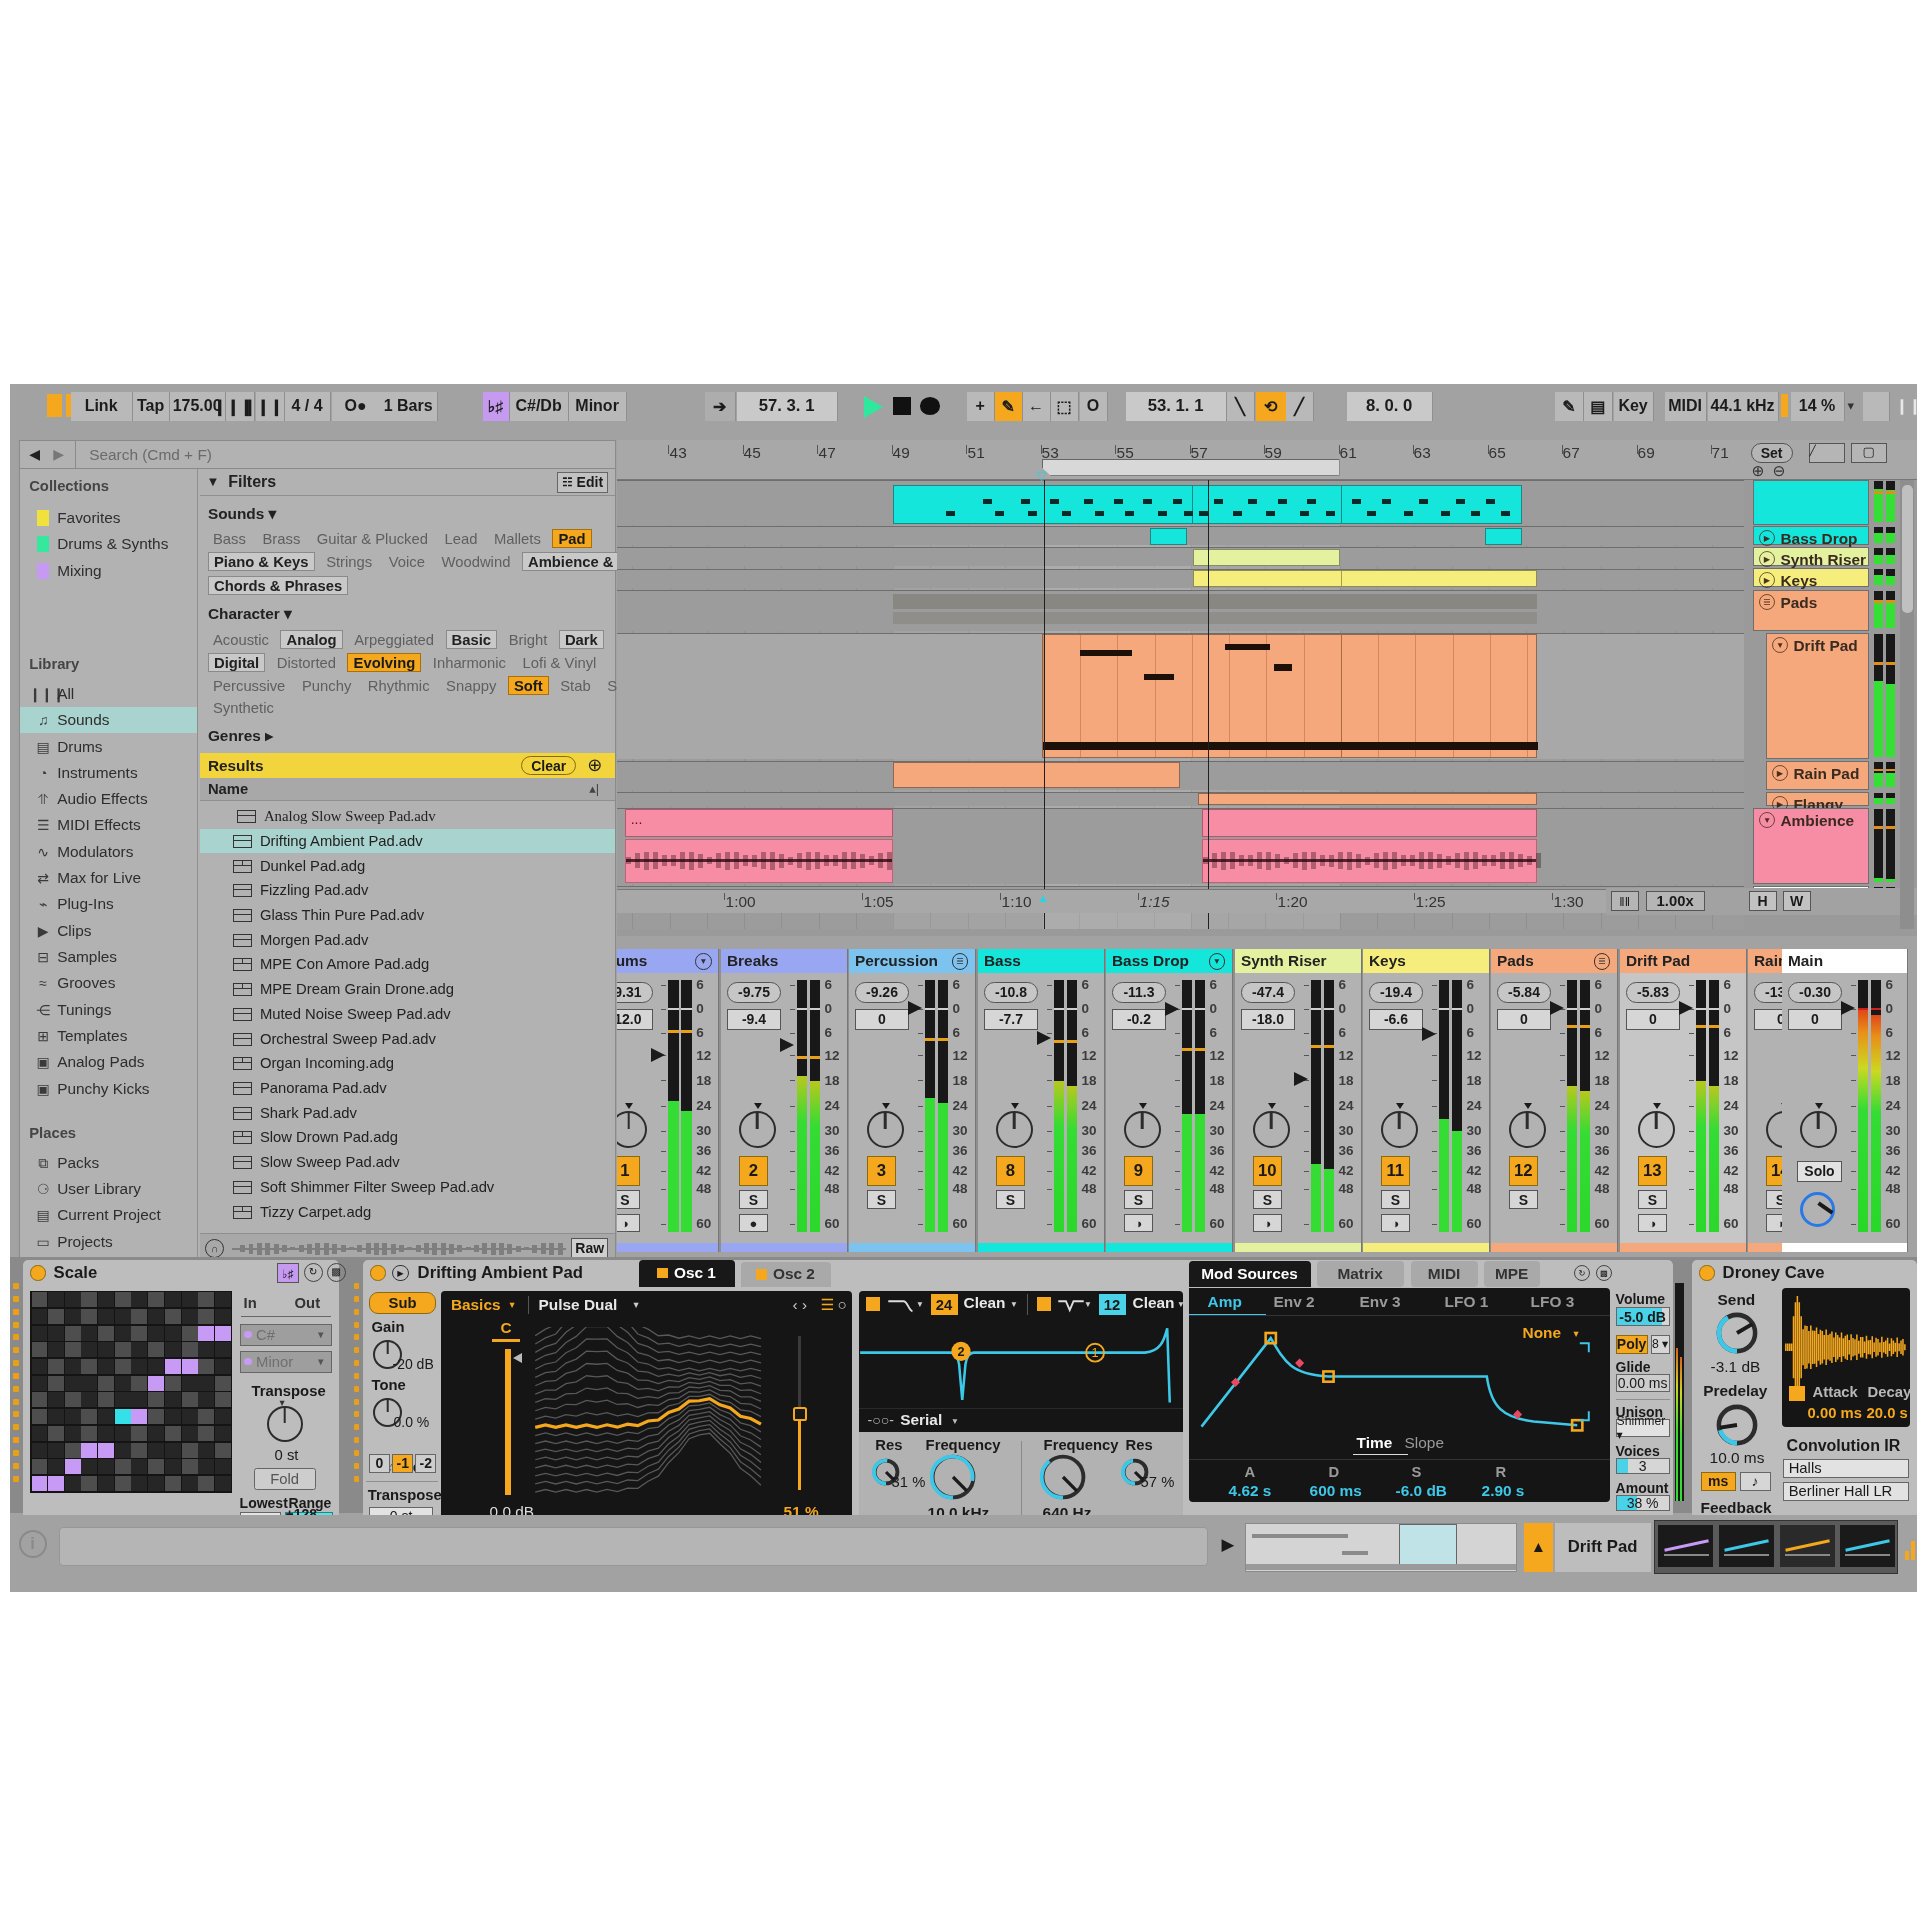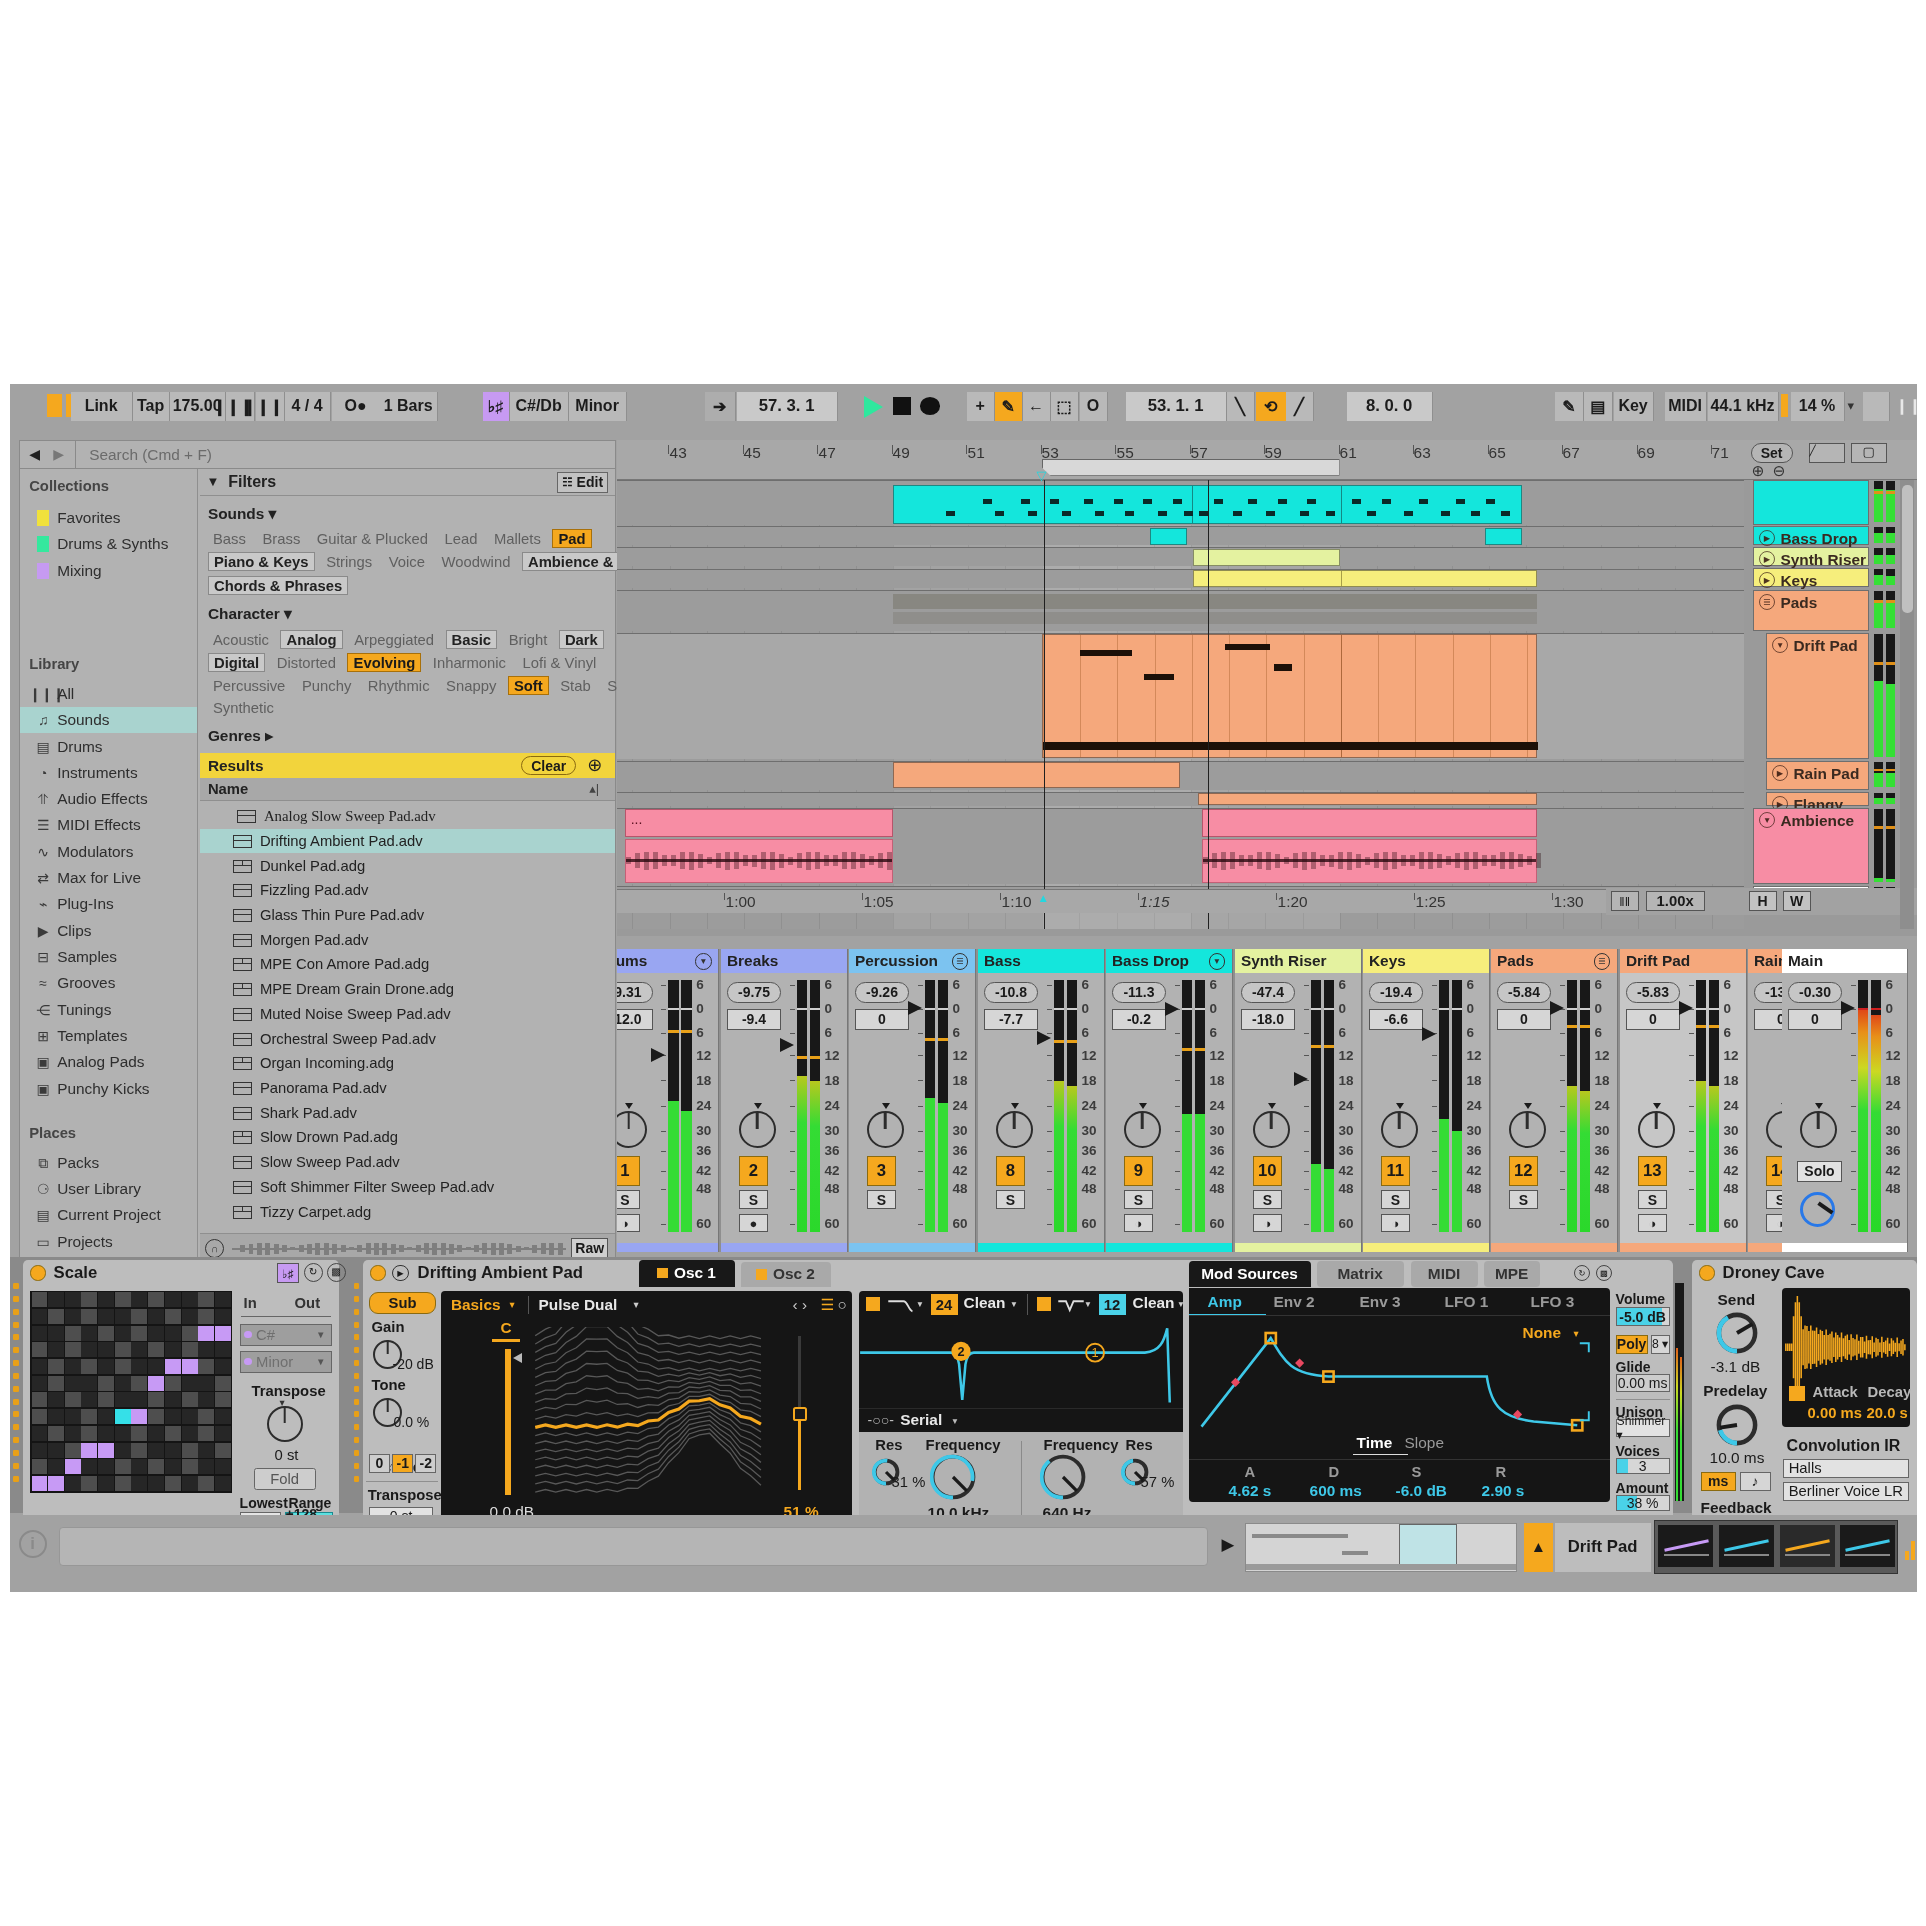--- a/index.html
+++ b/index.html
@@ -1809,21 +1809,21 @@
             <path d="M6 86 L6 98 M9 86 L9 98 M12 86 L12 98 M15 86 L15 98 M18 43.58318547341815 L18 140.41681452658185 M21 21.75044165024596 L21 162.24955834975404 M24 12 L24 172 M27 21.75044165024596 L27 162.24955834975404 M30 43.58318547341815 L30 140.41681452658185 M33 63.8531817547876 L33 120.1468182452124 M36 58.14106269363008 L36 125.85893730636991 M39 58.68750359698156 L39 125.31249640301844 M42 66.45518069460663 L42 117.54481930539337 M45 58.13854024524148 L45 125.86145975475853 M48 65.80577274256457 L48 118.19422725743543 M51 66.2099339705936 L51 117.7900660294064 M54 61.040162909270144 L54 122.95983709072985 M57 71.09666848487727 L57 112.90333151512273 M60 64.49665265317631 L60 119.50334734682369 M63 66.7346129888986 L63 117.2653870111014 M66 72.6837710363242 L66 111.3162289636758 M69 64.29779063981078 L69 119.70220936018922 M72 72.90886000973784 L72 111.09113999026216 M75 71.0776012698521 L75 112.9223987301479 M78 67.31428516303498 L78 116.68571483696502 M81 76.7065499185461 L81 107.2934500814539 M84 68.84276937799272 L84 115.15723062200728 M87 72.79255994788377 L87 111.20744005211623 M90 76.76593663762918 L90 107.23406336237082 M93 68.81413272828549 L93 115.18586727171451 M96 78.07837034796599 L96 105.92162965203401 M99 74.20141662689764 L99 109.79858337310236 M102 72.11962046667836 L102 111.88037953332164 M105 80.50751243025636 L105 103.49248756974364 M108 71.83723400724844 L108 112.16276599275156 M111 77.40359775192115 L111 106.59640224807885 M114 79.3011411046777 L114 104.6988588953223 M117 72.23376331615421 L117 111.76623668384579 M120 81.79845173451977 L120 102.20154826548023 M123 76.13015400682553 L123 107.86984599317447 M126 75.89773886737882 L126 108.10226113262118 M129 82.95988528481955 L129 101.04011471518045 M132 73.95111496000052 L132 110.04888503999948 M135 80.93811915966963 L135 103.06188084033037 M138 80.73166326064364 L138 103.26833673935636 M141 74.93439155183154 L141 109.06560844816846 M144 84.41035105275547 L144 99.58964894724453 M147 77.26669235039031 L147 106.73330764960969 M150 78.94496837019464 L150 105.05503162980536 M153 84.40177591745476 L153 99.59822408254524 M156 75.51927802581221 L156 108.48072197418779 M159 83.64684373455299 L159 100.35315626544701 M162 81.38853482019026 L162 102.61146517980974 M165 77.17138654201679 L165 106.82861345798321 M168 86.15758324374607 L168 97.84241675625393 M171 77.90776251891177 L171 106.09223748108823 M174 81.45463805428108 L174 102.54536194571892 M177 85.0870231382187 L177 98.9129768617813 M180 76.77623915618904 L180 107.22376084381096 M183 85.69842213883935 L183 98.30157786116065 M186 81.52334865065052 L186 102.47665134934948 M189 79.11112025284635 L189 104.88887974715365 M192 87.21792840533084 L192 96.78207159466916 " stroke="#f5a81e" stroke-width="2.4"></path>
           </svg>
           <div class="abs" style="left:7.7px;top:98px;width:15.4px;height:15.4px;background:#f5a81e;"></div>
           <div class="abs" style="left:31px;top:96px;font-size:14.8px;color:#b8b8b8;font-weight:bold;">Attack</div>
           <div class="abs" style="left:86px;top:96px;font-size:14.8px;color:#b8b8b8;font-weight:bold;">Decay</div>
           <div class="abs" style="left:26px;top:117px;font-size:14.8px;color:#f5a81e;font-weight:bold;">0.00 ms</div>
           <div class="abs" style="left:85px;top:117px;font-size:14.8px;color:#f5a81e;font-weight:bold;">20.0 s</div>
         </div>
         <div class="abs" style="left:95px;top:177px;font-size:16px;font-weight:bold;">Convolution IR</div>
         <div class="abs" style="left:91px;top:199px;width:126px;height:19px;border:1.3px solid #666;background:#e2e2e2;display:flex;align-items:center;padding-left:5.1px;font-size:14.8px;">Halls</div>
-        <div class="abs" style="left:91px;top:222px;width:126px;height:19px;border:1.3px solid #666;background:#e2e2e2;display:flex;align-items:center;padding-left:5.1px;font-size:14.8px;">Berliner Voice LR</div>
+        <div class="abs" style="left:91px;top:222px;width:126px;height:19px;border:1.3px solid #666;background:#e2e2e2;display:flex;align-items:center;padding-left:5.1px;font-size:14.8px;">Berliner Hall LR</div>
       </div>
     </div>
     <div class="abs" style="left:0;top:1131px;width:1907px;height:77px;background:#a2a2a2;">
       <div class="abs" style="left:9px;top:15.4px;width:28px;height:28px;border:2.6px solid #8a8a8a;border-radius:50%;display:flex;align-items:center;justify-content:center;font-size:16.7px;color:#8a8a8a;font-weight:bold;">i</div>
       <div class="abs" style="left:49px;top:11.6px;width:1149px;height:39px;background:#b5b5b5;border:1.3px solid #979797;border-radius:3.9px;"></div>
       <div class="abs" style="left:1212px;top:19px;font-size:16.7px;color:#1a1a1a;">▶</div>
       <div class="abs" style="left:1235px;top:7.7px;width:272px;height:49px;background:#d4d4d4;border:1.3px solid #8a8a8a;">
         <div class="abs" style="left:6.4px;top:10.3px;width:96px;height:3.9px;background:#8a8a8a;"></div>
         <div class="abs" style="left:96px;top:27px;width:26px;height:3.9px;background:#8a8a8a;"></div>
         <div class="abs" style="left:153px;top:0;width:58px;height:46px;background:#bfe3e6;border:1.3px solid #666;"></div>

